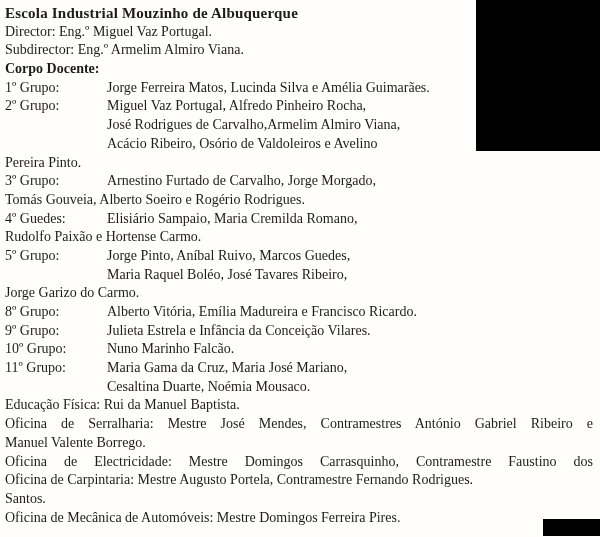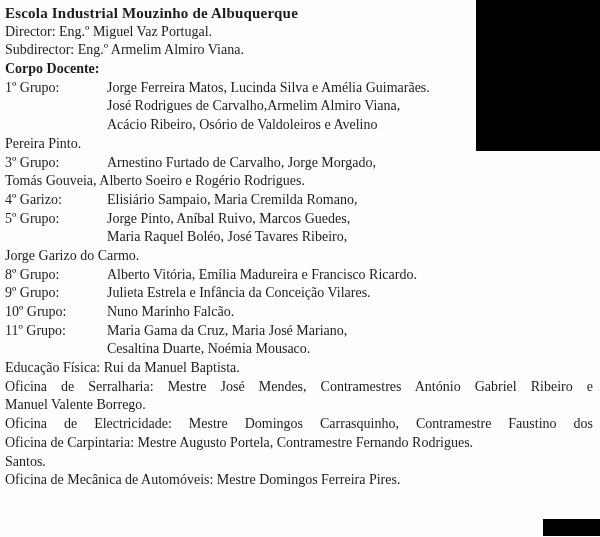--- a/index.html
+++ b/index.html
@@ -69,35 +69,39 @@
 
   <div class="line title">Escola Industrial Mouzinho de Albuquerque</div>
   <div class="line">Director: Eng.º Miguel Vaz Portugal.</div>
   <div class="line">Subdirector: Eng.º Armelim Almiro Viana.</div>
   <div class="line bold-italic">Corpo Docente:</div>
 
   <div class="line">
     <span class="lbl">1º Grupo:</span><span>Jorge Ferreira Matos, Lucinda Silva e Amélia Guimarães.</span>
   </div>
   <div class="line">
+    <span class="lbl">2º Grupo:</span><span>Miguel Vaz Portugal, Alfredo Pinheiro Rocha,</span>
+  </div>
+  <div class="line">
     <span class="lbl"></span><span>José Rodrigues de Carvalho,Armelim Almiro Viana,</span>
   </div>
   <div class="line">
     <span class="lbl"></span><span>Acácio Ribeiro, Osório de Valdoleiros e Avelino</span>
   </div>
   <div class="line">Pereira Pinto.</div>
 
   <div class="line">
     <span class="lbl">3º Grupo:</span><span>Arnestino Furtado de Carvalho, Jorge Morgado,</span>
   </div>
   <div class="line">Tomás Gouveia, Alberto Soeiro e Rogério Rodrigues.</div>
 
   <div class="line">
-    <span class="lbl">4º Garizo:</span><span>Elisiário Sampaio, Maria Cremilda Romano,</span>
+    <span class="lbl">4º Guedes:</span><span>Elisiário Sampaio, Maria Cremilda Romano,</span>
   </div>
+  <div class="line">Rudolfo Paixão e Hortense Carmo.</div>
 
   <div class="line">
     <span class="lbl">5º Grupo:</span><span>Jorge Pinto, Aníbal Ruivo, Marcos Guedes,</span>
   </div>
   <div class="line">
     <span class="lbl"></span><span>Maria Raquel Boléo, José Tavares Ribeiro,</span>
   </div>
   <div class="line">Jorge Garizo do Carmo.</div>
 
   <div class="line">

